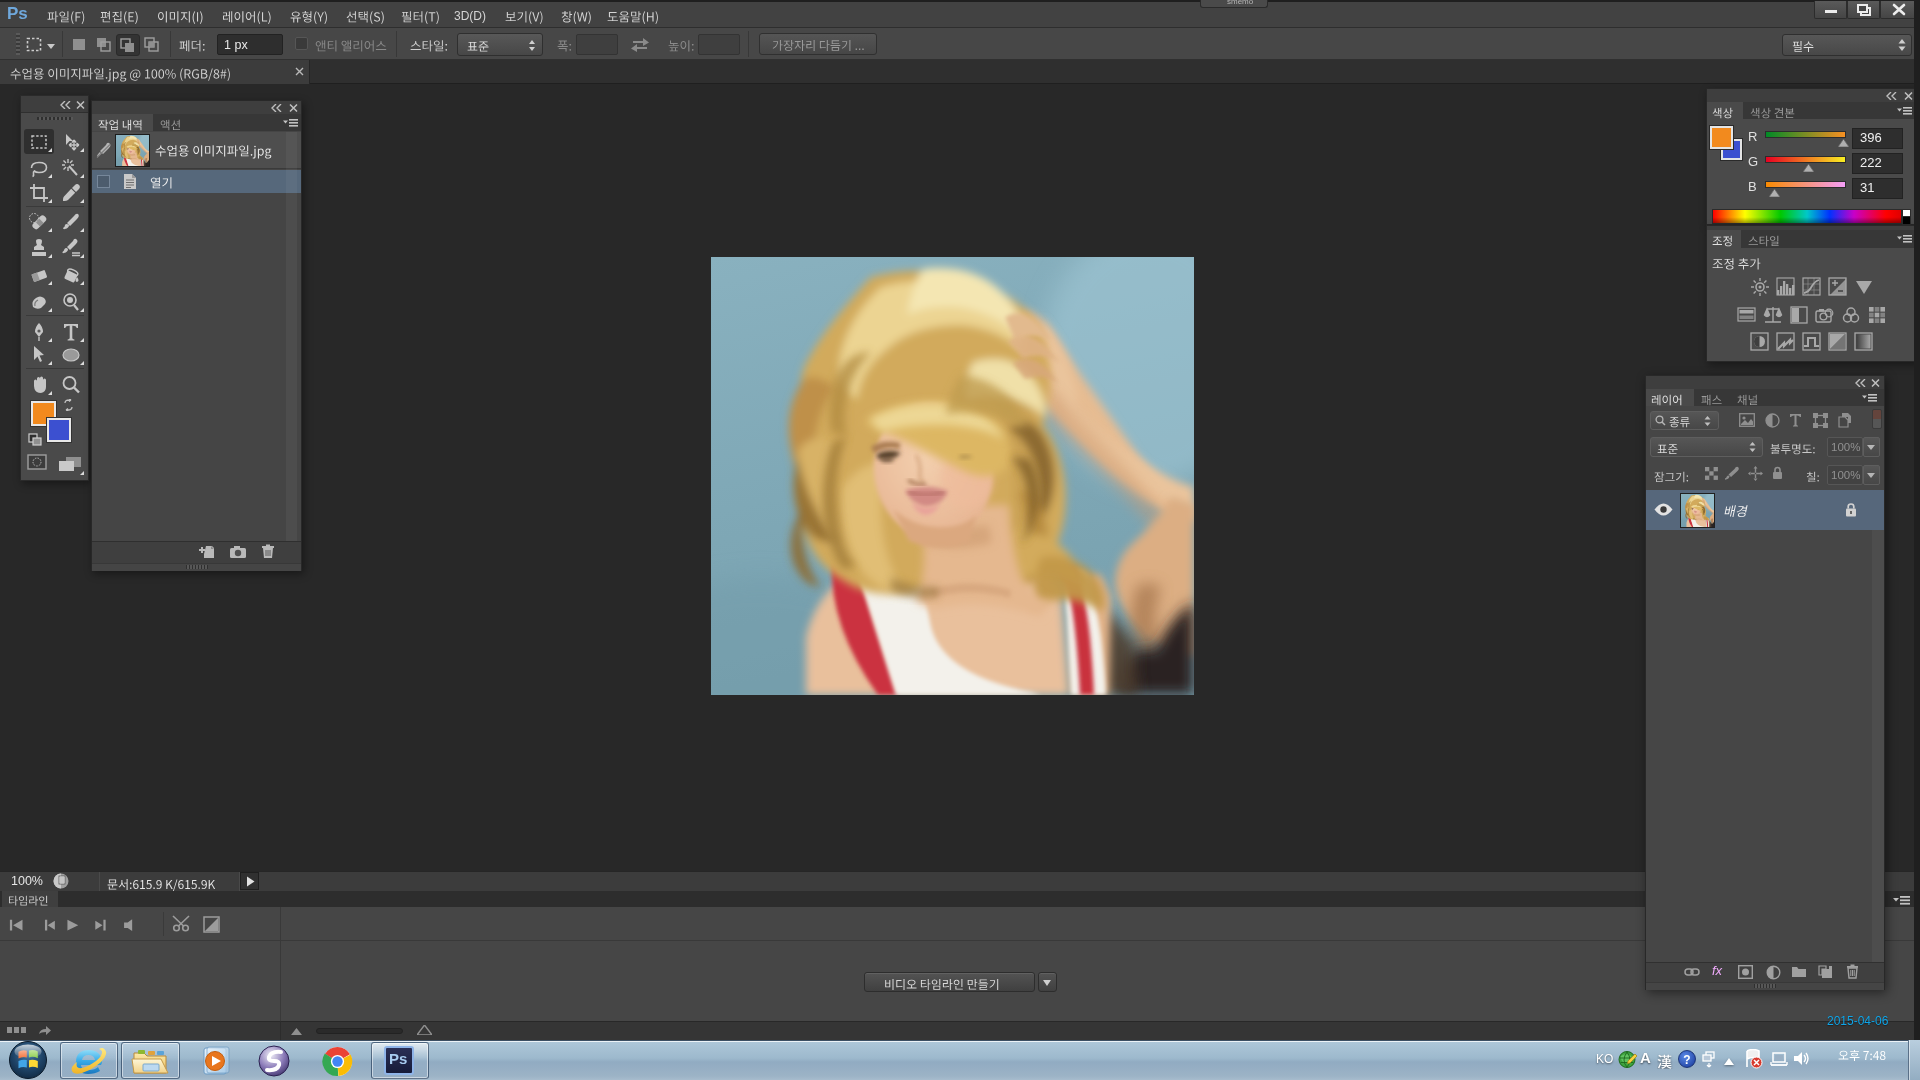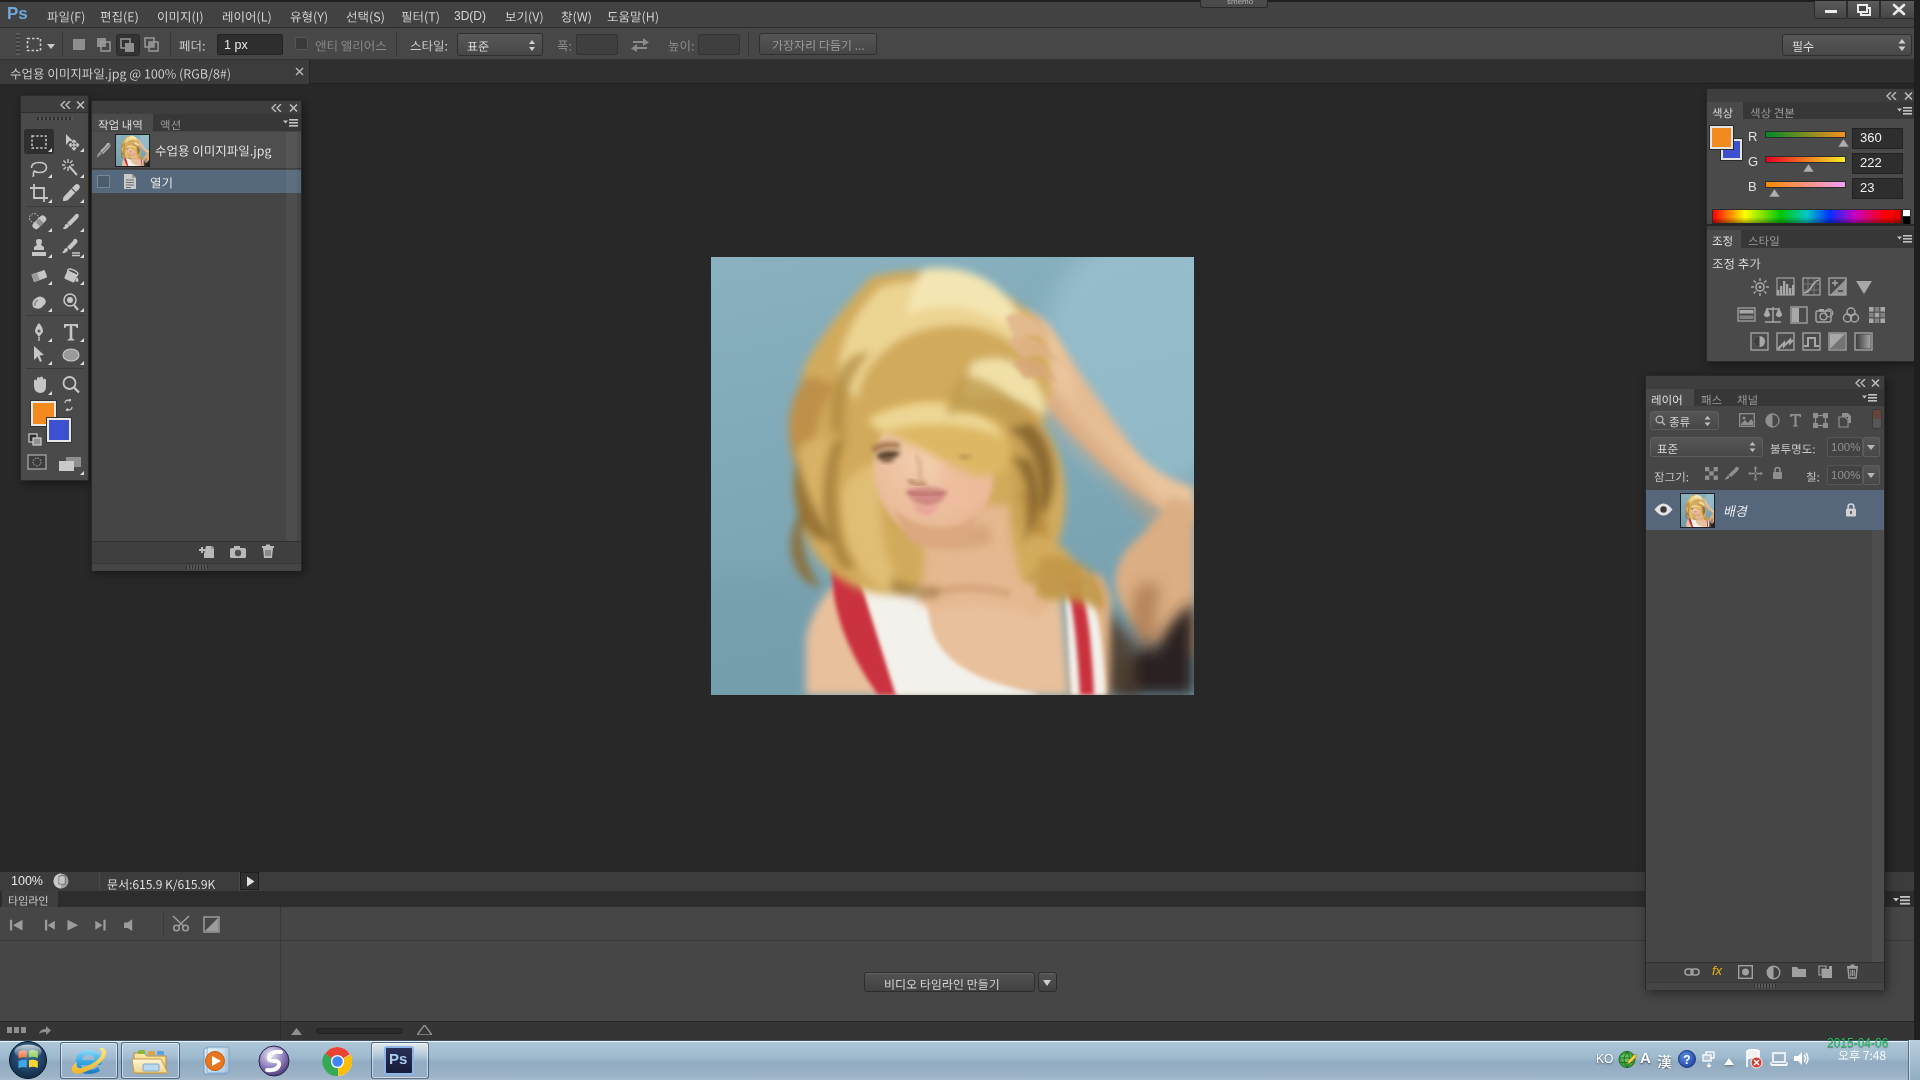--- a/index.html
+++ b/index.html
@@ -450,35 +450,35 @@
       <rect x="6" y="6" width="9" height="1.6" fill="#c2c2c2"></rect>
     </svg>
     <div class="abs" style="left:1721px;top:139px;width:21px;height:21px;background:#3c50d0;border:2px solid #e4e4e4;outline:1px solid #2a2a2a"></div>
     <div class="abs" style="left:1710px;top:126px;width:23px;height:23px;background:#f28a1e;border:2px solid #e4e4e4;outline:1px solid #2a2a2a"></div>
     <div class="txt" style="left:1748px;top:129px;font-size:13px;color:#e0e0e0">R</div>
     <div class="abs" style="left:1765px;top:131px;width:81px;height:7px;background:linear-gradient(90deg,#008a26,#f89022);border:1px solid #2c2c2c"></div>
     <svg class="abs" style="left:1838px;top:139px" width="11" height="8">
       <path d="M5.5 0 L11 8 L0 8 Z" fill="#b0b0b0" stroke="#666" stroke-width="0.8"></path>
     </svg>
     <div class="abs" style="left:1852px;top:127.5px;width:51px;height:21px;background:#2e2e2e;border:1px solid #222"></div>
-    <div class="txt" style="left:1860px;top:130px;font-size:13px;color:#f0f0f0">360</div>
+    <div class="txt" style="left:1860px;top:130px;font-size:13px;color:#f0f0f0">396</div>
     <div class="txt" style="left:1748px;top:154px;font-size:13px;color:#e0e0e0">G</div>
     <div class="abs" style="left:1765px;top:156px;width:81px;height:7px;background:linear-gradient(90deg,#e80022,#f8ef22);border:1px solid #2c2c2c"></div>
     <svg class="abs" style="left:1803px;top:164px" width="11" height="8">
       <path d="M5.5 0 L11 8 L0 8 Z" fill="#b0b0b0" stroke="#666" stroke-width="0.8"></path>
     </svg>
     <div class="abs" style="left:1852px;top:152.5px;width:51px;height:21px;background:#2e2e2e;border:1px solid #222"></div>
     <div class="txt" style="left:1860px;top:155px;font-size:13px;color:#f0f0f0">222</div>
     <div class="txt" style="left:1748px;top:179px;font-size:13px;color:#e0e0e0">B</div>
     <div class="abs" style="left:1765px;top:181px;width:81px;height:7px;background:linear-gradient(90deg,#f88a00,#f49ef8);border:1px solid #2c2c2c"></div>
     <svg class="abs" style="left:1769px;top:189px" width="11" height="8">
       <path d="M5.5 0 L11 8 L0 8 Z" fill="#b0b0b0" stroke="#666" stroke-width="0.8"></path>
     </svg>
     <div class="abs" style="left:1852px;top:177.5px;width:51px;height:21px;background:#2e2e2e;border:1px solid #222"></div>
-    <div class="txt" style="left:1860px;top:180px;font-size:13px;color:#f0f0f0">23</div>
+    <div class="txt" style="left:1860px;top:180px;font-size:13px;color:#f0f0f0">31</div>
     <div class="abs" style="left:1712px;top:209px;width:190px;height:15px;border:1px solid #2c2c2c;background:linear-gradient(rgba(255,255,255,0) 55%,rgba(0,0,0,0.35)),linear-gradient(90deg,#ff0000,#ffff00 17%,#00c800 36%,#00c8c8 50%,#0032ff 62%,#c800c8 75%,#ff0000 92%,#e00000)"></div>
     <div class="abs" style="left:1902px;top:209px;width:9px;height:8px;background:#ffffff;border:1px solid #2c2c2c"></div>
     <div class="abs" style="left:1902px;top:216px;width:9px;height:9px;background:#000000;border:1px solid #2c2c2c"></div>
     <div class="abs" style="left:1706px;top:225px;width:212px;height:137px;background:#4a4a4a;border:1px solid #282828;box-shadow:2px 3px 8px rgba(0,0,0,.4)"></div>
     <div class="abs" style="left:1707px;top:226px;width:210px;height:4px;background:#3e3e3e"></div>
     <div class="abs" style="left:1707px;top:230px;width:210px;height:18px;background:#373737"></div>
     <div class="abs" style="left:1707px;top:230px;width:34px;height:18px;background:#4a4a4a"></div>
     <div style="position:absolute;left:1712px;top:232px;"><svg width="23" height="15" viewBox="0 0 23 15" style="overflow:visible">
         <path d="M0.6 12.1H10.0V12.9H0.6ZM4.8 9.6H5.8V12.4H4.8ZM4.8 5.2H5.6V5.8Q5.6 6.4 5.4 7.0Q5.1 7.6 4.7 8.1Q4.3 8.5 3.8 8.9Q3.2 9.3 2.6 9.6Q2 9.8 1.4 10.0L1 9.2Q1.6 9.1 2.1 8.9Q2.6 8.7 3.1 8.3Q3.6 8 4 7.6Q4.3 7.2 4.6 6.8Q4.8 6.3 4.8 5.8ZM5 5.2H5.8V5.8Q5.8 6.3 6 6.7Q6.2 7.2 6.6 7.6Q7 8 7.5 8.3Q7.9 8.6 8.5 8.9Q9 9.1 9.6 9.2L9.2 9.9Q8.6 9.8 7.9 9.5Q7.3 9.3 6.8 8.9Q6.3 8.5 5.9 8.0Q5.4 7.6 5.2 7.0Q5 6.4 5 5.8ZM1.4 4.8H9.2V5.6H1.4Z M16.7 6.5H19.0V7.3H16.7ZM18.8 3.8H19.7V10.0H18.8ZM16.3 10.3Q17.4 10.3 18.1 10.6Q18.9 10.8 19.3 11.2Q19.7 11.7 19.7 12.3Q19.7 13.2 18.8 13.7Q17.9 14.2 16.3 14.2Q14.7 14.2 13.7 13.7Q12.8 13.2 12.8 12.3Q12.8 11.7 13.2 11.2Q13.7 10.8 14.4 10.6Q15.2 10.3 16.3 10.3ZM16.3 11.1Q15.5 11.1 14.9 11.2Q14.4 11.4 14.1 11.6Q13.8 11.9 13.8 12.3Q13.8 12.7 14.1 12.9Q14.4 13.2 14.9 13.3Q15.5 13.5 16.3 13.5Q17.1 13.5 17.6 13.3Q18.2 13.2 18.5 12.9Q18.8 12.7 18.8 12.3Q18.8 11.9 18.5 11.6Q18.2 11.4 17.6 11.2Q17.1 11.1 16.3 11.1ZM13.8 4.9H14.6V5.7Q14.6 6.7 14.2 7.5Q13.9 8.3 13.2 9.0Q12.5 9.6 11.7 9.9L11.2 9.2Q11.8 9 12.3 8.6Q12.7 8.3 13.1 7.8Q13.4 7.3 13.6 6.8Q13.8 6.3 13.8 5.7ZM14 4.9H14.8V5.7Q14.8 6.4 15.1 7.0Q15.4 7.6 16 8.1Q16.5 8.6 17.3 8.9L16.8 9.6Q16 9.3 15.3 8.7Q14.7 8.2 14.3 7.4Q14 6.6 14 5.7ZM11.5 4.6H17.0V5.4H11.5Z" fill="#e2e2e2"></path>
       </svg></div>
@@ -796,21 +796,21 @@
       <rect x="5.2" y="9" width="1.6" height="3" fill="#4a4a4a"></rect>
     </svg>
     <div class="abs" style="left:1872px;top:530px;width:12px;height:432px;background:rgba(255,255,255,0.04)"></div>
     <div class="abs" style="left:1646px;top:962px;width:238px;height:20px;background:#404040;border-top:1px solid #303030"></div>
     <svg class="abs" style="left:1684px;top:967px" width="16" height="10">
       <g fill="none" stroke="#a0a0a0" stroke-width="1.5">
         <rect x="1" y="2" width="8" height="6" rx="3"></rect>
         <rect x="7" y="2" width="8" height="6" rx="3"></rect>
       </g>
     </svg>
-    <div class="txt" style="left:1712px;top:963px;font-size:13px;font-style:italic;color:#eab308">fx</div>
+    <div class="txt" style="left:1712px;top:963px;font-size:13px;font-style:italic;color:#f0abfc">fx</div>
     <svg class="abs" style="left:1738px;top:965px" width="15" height="14">
       <rect x="0.7" y="0.7" width="13.6" height="12.6" fill="none" stroke="#a0a0a0" stroke-width="1.4"></rect>
       <circle cx="7.5" cy="7" r="3.5" fill="#a0a0a0"></circle>
     </svg>
     <svg class="abs" style="left:1766px;top:965px" width="15" height="15">
       <circle cx="7.5" cy="7.5" r="6.3" fill="none" stroke="#a0a0a0" stroke-width="1.4"></circle>
       <path d="M7.5 1.2 A6.3 6.3 0 0 0 7.5 13.8 Z" fill="#a0a0a0"></path>
     </svg>
     <svg class="abs" style="left:1791px;top:966px" width="16" height="12">
       <path d="M1 11 L1 1 L6 1 L7.5 3 L15 3 L15 11 Z" fill="#a0a0a0"></path>
@@ -962,14 +962,14 @@
       <path d="M1 14 L17 14" stroke="#fff" stroke-width="1.8"></path>
       <path d="M1 11 L1 14 M17 11 L17 14" stroke="#fff" stroke-width="1.4"></path>
     </svg>
     <svg class="abs" style="left:1792px;top:1050px" width="17" height="17">
       <path d="M2 6 L6 6 L10 2 L10 15 L6 11 L2 11 Z" fill="#ffffff"></path>
       <path d="M12 5 Q15 8.5 12 12 M14 3 Q18 8.5 14 14" stroke="#ffffff" stroke-width="1.4" fill="none"></path>
     </svg>
     <svg class="abs" style="left:1838px;top:1046px" width="60" height="16">
       <path d="M5 10.1H6.0V12.8H5.0ZM5.5 4.7Q6.6 4.7 7.5 5.1Q8.4 5.4 8.9 6.0Q9.4 6.7 9.4 7.5Q9.4 8.4 8.9 9.1Q8.4 9.7 7.5 10.0Q6.6 10.4 5.5 10.4Q4.4 10.4 3.5 10.0Q2.6 9.7 2.1 9.1Q1.6 8.4 1.6 7.5Q1.6 6.7 2.1 6.0Q2.6 5.4 3.5 5.1Q4.4 4.7 5.5 4.7ZM5.5 5.5Q4.6 5.5 4 5.8Q3.3 6 2.9 6.5Q2.5 6.9 2.5 7.5Q2.5 8.2 2.9 8.6Q3.3 9.1 4 9.3Q4.6 9.6 5.5 9.6Q6.4 9.6 7 9.3Q7.7 9.1 8.1 8.6Q8.5 8.2 8.5 7.5Q8.5 6.9 8.1 6.5Q7.7 6 7 5.8Q6.4 5.5 5.5 5.5ZM0.6 12.6H10.4V13.5H0.6Z M12.2 5.2H20.9V6.0H12.2ZM11.6 11.0H21.5V11.9H11.6ZM16 11.7H17.0V14.9H16.0ZM16.5 6.7Q18.2 6.7 19.1 7.1Q20.1 7.6 20.1 8.5Q20.1 9.3 19.1 9.8Q18.2 10.3 16.5 10.3Q14.9 10.3 13.9 9.8Q13 9.3 13 8.5Q13 7.6 13.9 7.1Q14.9 6.7 16.5 6.7ZM16.5 7.4Q15.3 7.4 14.7 7.7Q14 8 14 8.5Q14 9 14.7 9.3Q15.3 9.5 16.5 9.5Q17.7 9.5 18.4 9.3Q19 9 19 8.5Q19 8 18.4 7.7Q17.7 7.4 16.5 7.4ZM16 3.9H17.0V5.8H16.0Z M27.1 13.9Q27.2 12.7 27.4 11.6Q27.5 10.6 27.8 9.6Q28.1 8.7 28.5 7.8Q29 7 29.6 6.1H25.4V5.1H30.9V5.8Q30.1 6.8 29.6 7.7Q29.1 8.6 28.9 9.6Q28.6 10.5 28.5 11.6Q28.3 12.6 28.3 13.9Z M33.1 9.2Q32.8 9.2 32.5 9.0Q32.3 8.8 32.3 8.4Q32.3 8 32.5 7.8Q32.8 7.6 33.1 7.6Q33.4 7.6 33.7 7.8Q33.9 8 33.9 8.4Q33.9 8.8 33.7 9.0Q33.4 9.2 33.1 9.2ZM33.1 14.1Q32.8 14.1 32.5 13.8Q32.3 13.6 32.3 13.2Q32.3 12.9 32.5 12.6Q32.8 12.4 33.1 12.4Q33.4 12.4 33.7 12.6Q33.9 12.9 33.9 13.2Q33.9 13.6 33.7 13.8Q33.4 14.1 33.1 14.1Z M38.8 13.9V7.9Q38.8 7.6 38.9 7.1Q38.9 6.7 38.9 6.3H38.9Q38.7 6.6 38.5 7.0Q38.3 7.3 38.1 7.6L36.1 10.6H41.1V11.5H35.0V10.8L38.7 5.1H39.9V13.9Z M44.8 14.1Q44 14.1 43.3 13.8Q42.7 13.5 42.3 12.9Q42 12.4 42 11.7Q42 11.1 42.2 10.7Q42.4 10.2 42.8 9.9Q43.2 9.5 43.6 9.3V9.3Q43.1 8.9 42.8 8.4Q42.4 7.9 42.4 7.2Q42.4 6.6 42.7 6.1Q43 5.6 43.6 5.3Q44.1 5 44.8 5.0Q45.6 5 46.1 5.3Q46.6 5.6 46.9 6.1Q47.2 6.6 47.2 7.3Q47.2 7.8 47 8.2Q46.8 8.6 46.6 8.9Q46.3 9.2 46.1 9.4V9.5Q46.4 9.7 46.8 10.0Q47.1 10.3 47.3 10.8Q47.5 11.2 47.5 11.8Q47.5 12.4 47.2 13.0Q46.8 13.5 46.2 13.8Q45.6 14.1 44.8 14.1ZM45.4 9.1Q45.8 8.7 46.1 8.3Q46.3 7.8 46.3 7.4Q46.3 6.9 46.1 6.6Q45.9 6.2 45.6 6.0Q45.3 5.8 44.8 5.8Q44.2 5.8 43.8 6.2Q43.4 6.6 43.4 7.2Q43.4 7.7 43.7 8.1Q44 8.4 44.4 8.7Q44.9 8.9 45.4 9.1ZM44.8 13.3Q45.3 13.3 45.7 13.1Q46.1 12.9 46.3 12.5Q46.5 12.2 46.5 11.8Q46.5 11.3 46.3 11.0Q46.1 10.7 45.8 10.5Q45.5 10.2 45 10.0Q44.6 9.8 44.2 9.6Q43.6 10 43.3 10.5Q42.9 11 42.9 11.6Q42.9 12.1 43.2 12.5Q43.4 12.8 43.9 13.1Q44.3 13.3 44.8 13.3Z" fill="#ffffff"></path>
     </svg>
-    <div class="txt" style="left:1827px;top:1036px;font-size:12px;color:#22c55e;text-shadow:0 1px 1px rgba(0,0,0,.4)">2015-04-06</div>
+    <div class="txt" style="left:1827px;top:1014px;font-size:12px;color:#0ea5e9;text-shadow:0 1px 1px rgba(0,0,0,.4)">2015-04-06</div>
     <div class="abs" style="left:1908px;top:1040px;width:12px;height:40px;background:linear-gradient(#b9cede,#93adc2);border-left:1px solid #5a7088;box-shadow:inset 1px 0 0 rgba(255,255,255,.5)"></div>
   </div>
 </body></html>

